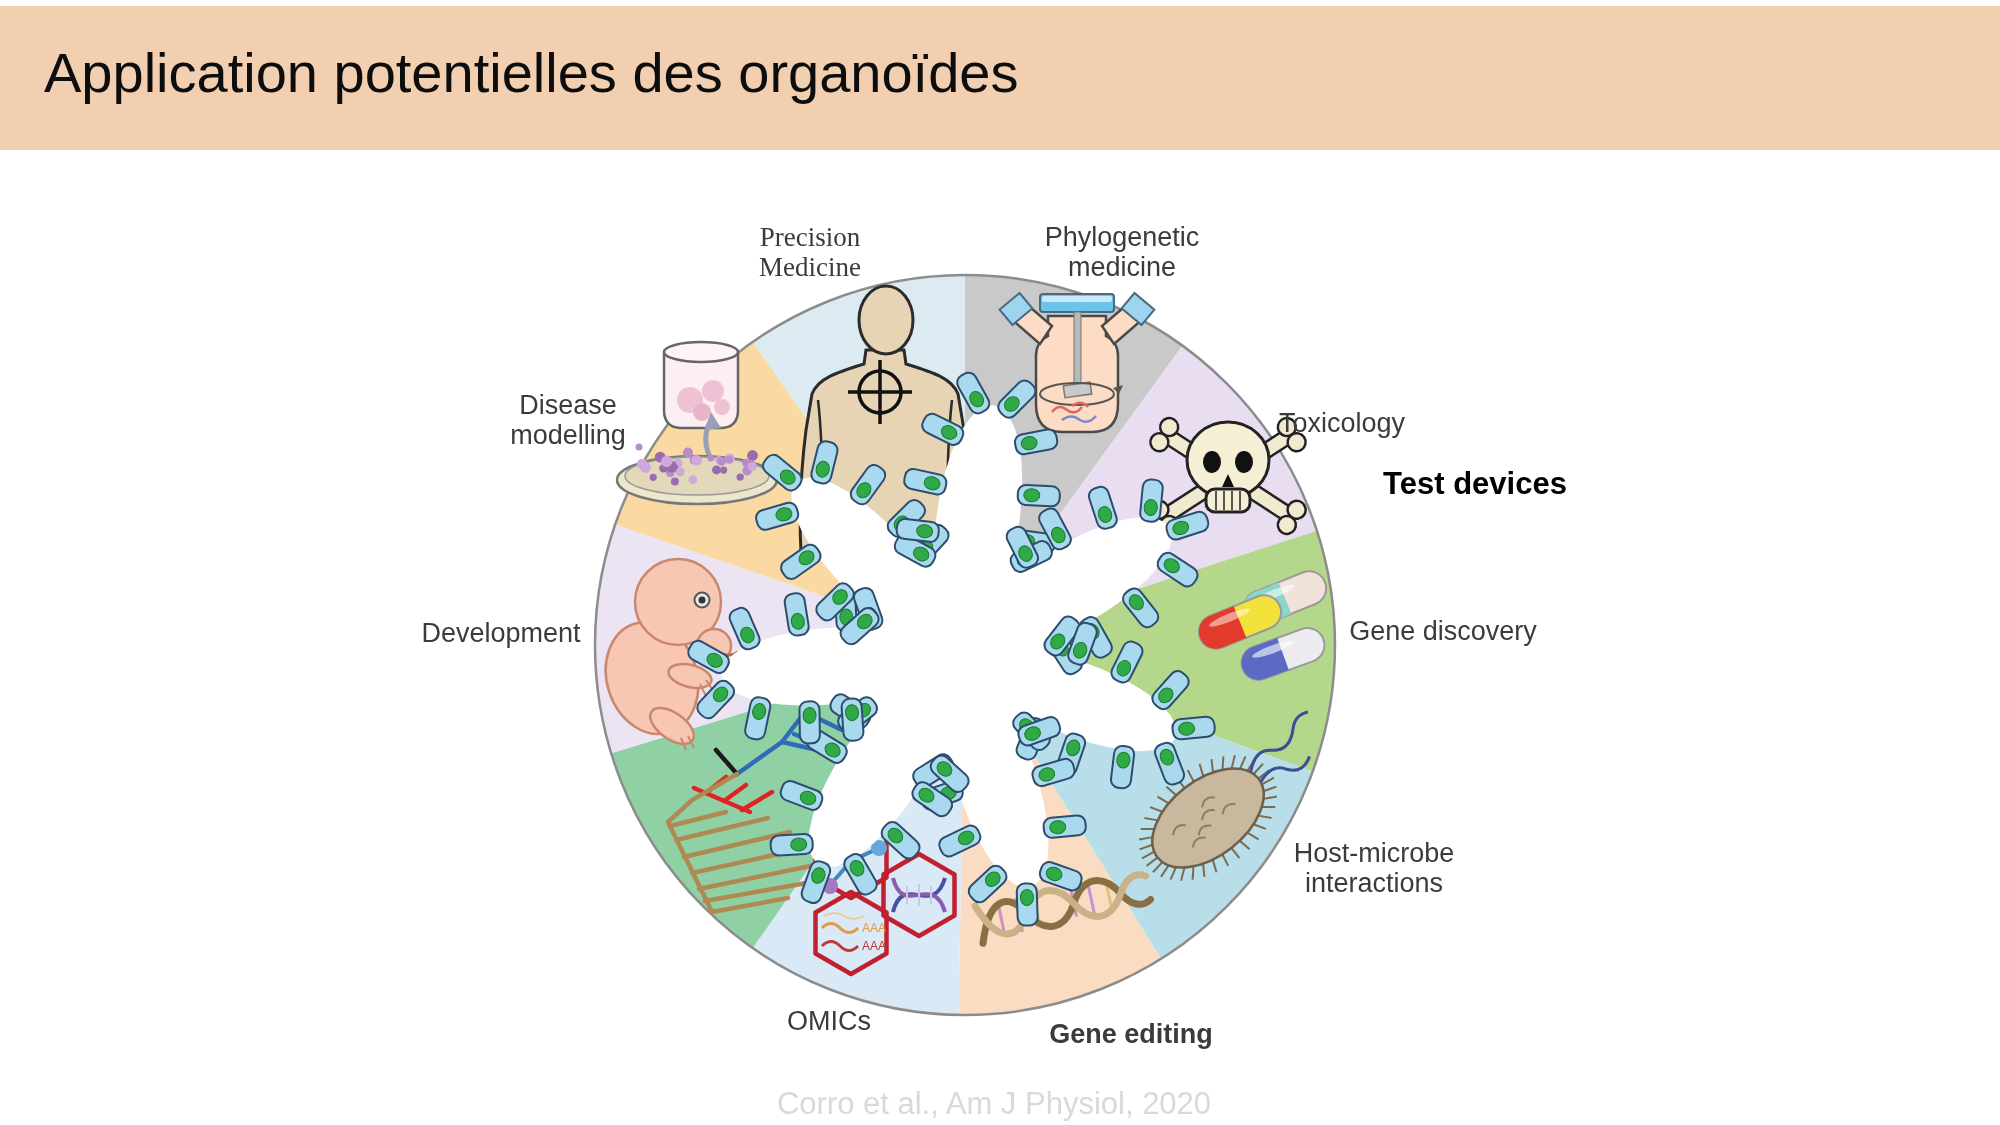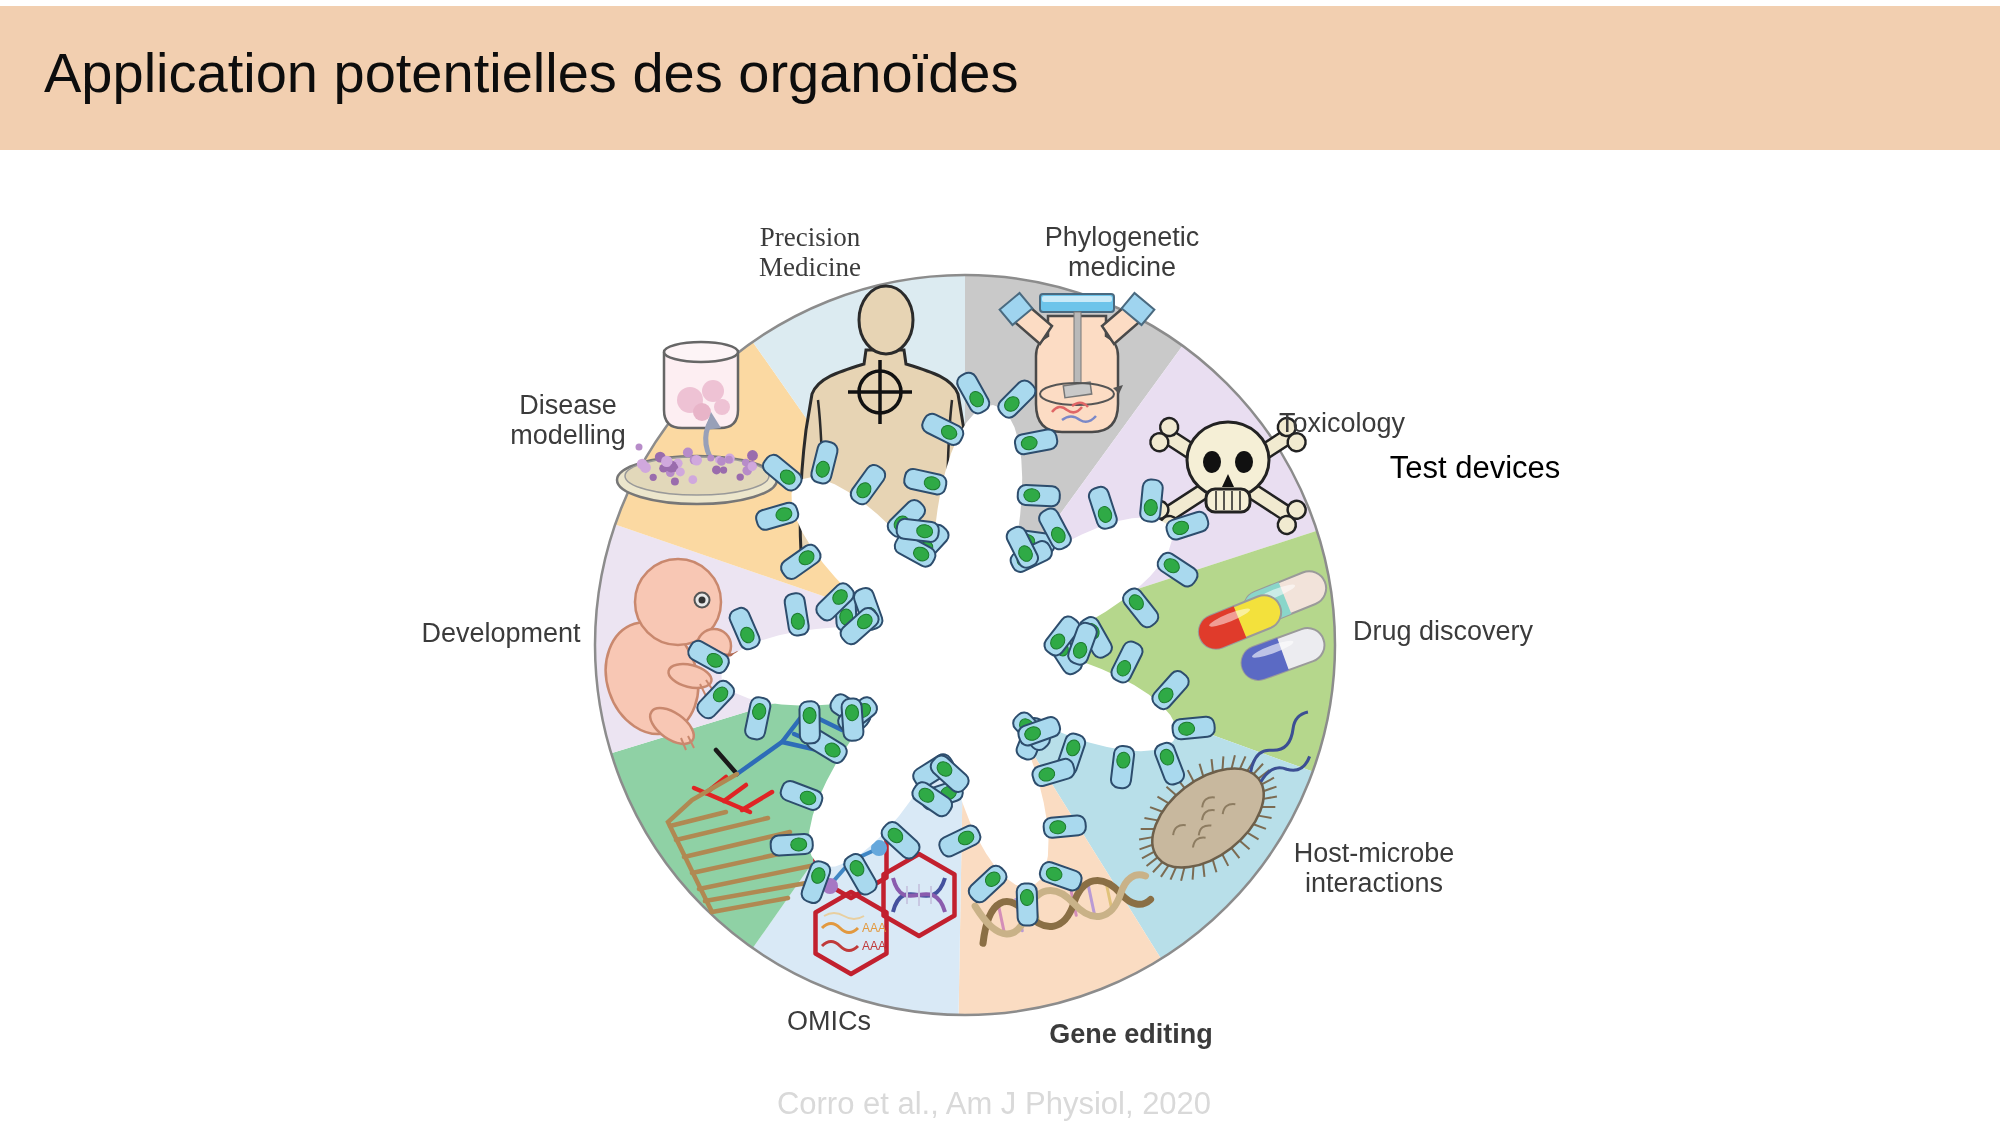--- a/index.html
+++ b/index.html
@@ -590,24 +590,24 @@
           <ellipse cx="0" cy="10" rx="6.5" ry="8" fill="#2faa46" stroke="#1c7a2e" stroke-width="1"></ellipse>
         </g>
       </g>
   </svg>
 
   <div class="fig-label" style="left:810px;top:222px;font-family:Liberation Serif, serif;">Precision
 Medicine</div>
   <div class="fig-label" style="left:1122px;top:222px;">Phylogenetic
 medicine</div>
   <div class="fig-label" style="left:1342px;top:408px;">Toxicology</div>
-  <div class="fig-label" style="left:1443px;top:616px;">Drug discovery</div>
+  <div class="fig-label" style="left:1443px;top:616px;">Gene discovery</div>
   <div class="fig-label" style="left:1374px;top:838px;">Host-microbe
 interactions</div>
   <div class="fig-label" style="left:1131px;top:1019px;font-weight:bold;">Gene editing</div>
   <div class="fig-label" style="left:829px;top:1006px;">OMICs</div>
   <div class="fig-label" style="left:501px;top:618px;">Development</div>
   <div class="fig-label" style="left:568px;top:390px;">Disease
 modelling</div>
 
-  <div class="overlay-note" style="left:1475px;top:450px;">Test devices</div>
+  <div class="overlay-note" style="left:1475px;top:466px;font-weight:bold;">Test devices</div>
   <div class="citation" style="left:975px;top:1086px;">Corro et al., Am J Physiol, 2020</div>
 </div>
 
 </body></html>

